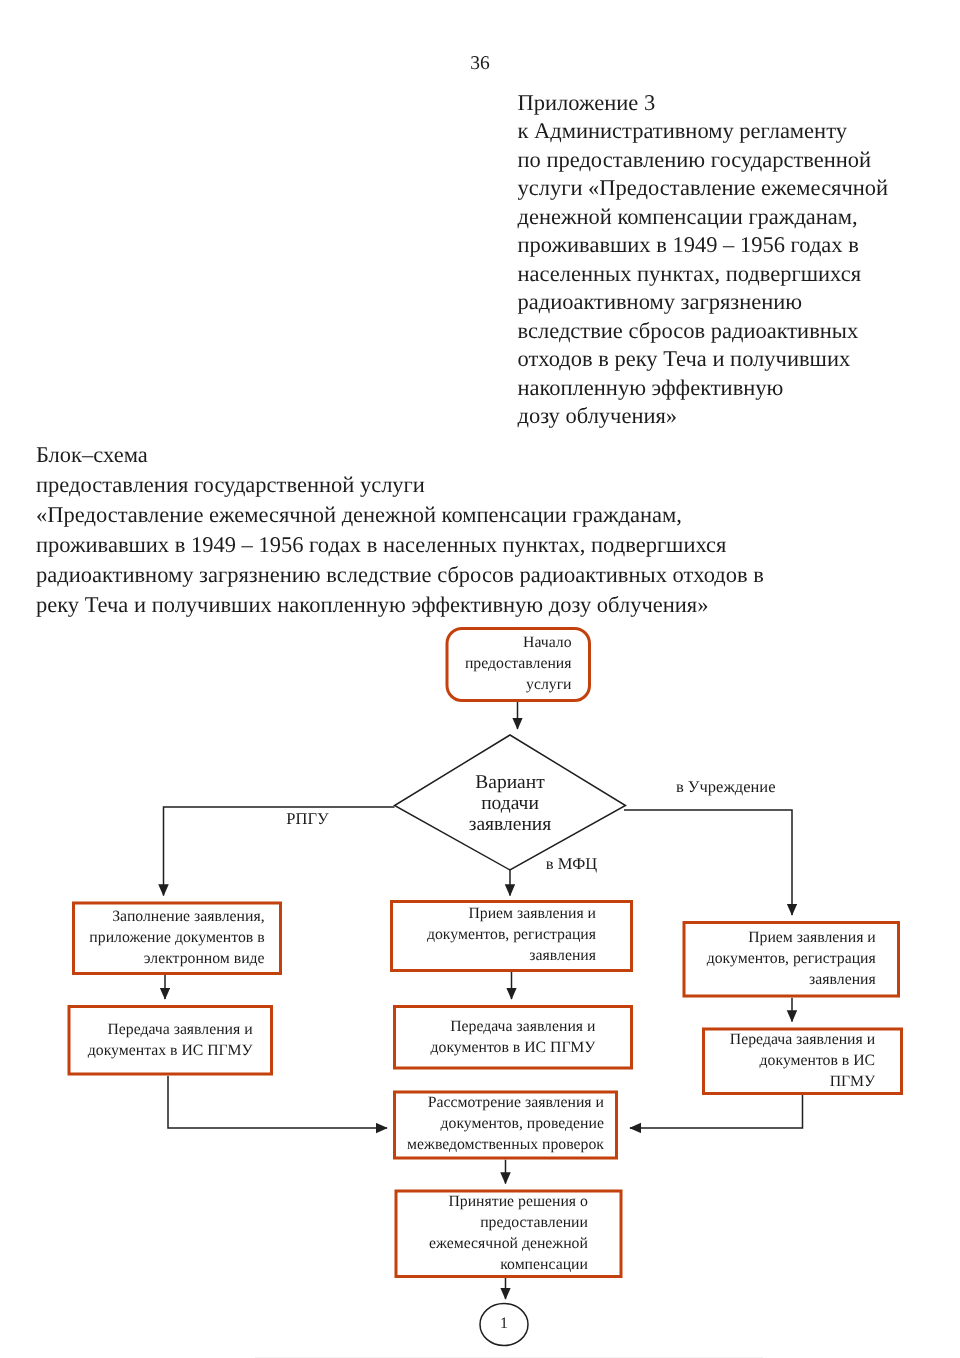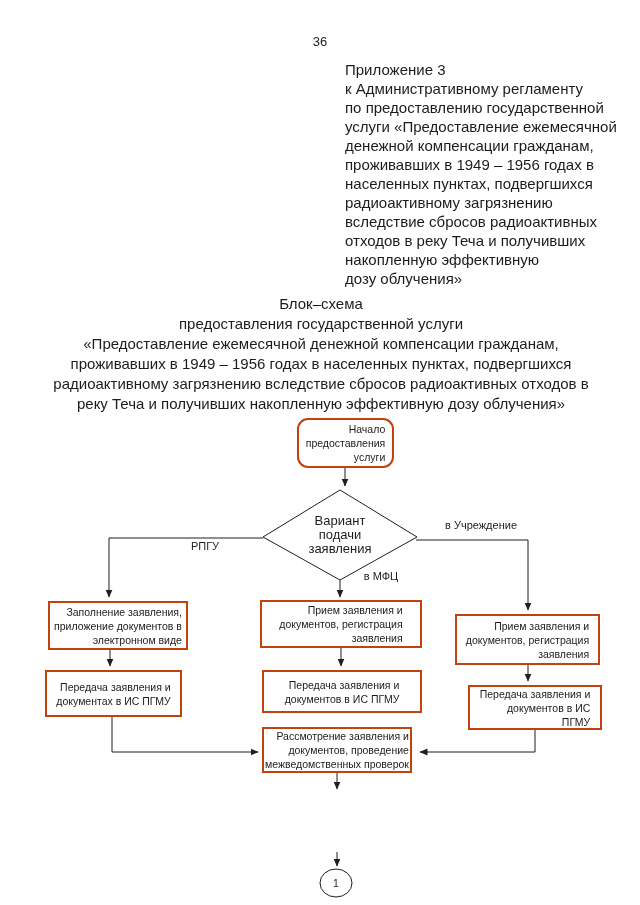--- a/index.html
+++ b/index.html
@@ -1,32 +1,32 @@
 <!DOCTYPE html>
 <html><head>
 <meta charset="utf-8">
 <style>
   html,body { margin:0; padding:0; background:#e8e8e8; }
   .page {
     position:relative; width:640px; height:905px; margin:0 auto;
     background:#ffffff; overflow:hidden;
-    font-family:Liberation Sans, sans-serif;
+    font-family:Liberation Serif, serif;
     color:#1c1c1c;
   }
   .pageno {
     position:absolute; left:303px; top:34px; width:34px;
     font-size:13px; text-align:center;
   }
   .hdr {
     position:absolute; left:345px; top:60px; width:290px;
     font-size:15px; line-height:19px; white-space:pre-line;
   }
   .ttl {
-    position:absolute; left:38px; top:294px; width:566px;
-    font-size:15px; line-height:20px; white-space:pre-line; text-align:center;
+    position:absolute; left:24px; top:294px; width:566px;
+    font-size:15px; line-height:20px; white-space:pre-line; text-align:left;
   }
   .wires { position:absolute; left:0; top:0; }
   .node {
     position:absolute; box-sizing:border-box;
     border:2px solid #c2410c; background:#ffffff;
     display:flex; align-items:center; justify-content:center;
     text-align:right; font-size:10.5px; line-height:14px; white-space:pre-line;
   }
   .rounded { border-radius:11px; }
   .floating {
@@ -115,16 +115,20 @@
 документов, регистрация
 заявления</div>
   <div class="node" style="left:468px; top:685px; width:134px; height:45px;">Передача заявления и
 документов в ИС
 ПГМУ</div>
 
   <div class="node" style="left:262px; top:727px; width:150px; height:46px;">Рассмотрение заявления и
 документов, проведение
 межведомственных проверок</div>
 
+  <div class="node" style="left:263px; top:793px; width:152px; height:59px;">Принятие решения о
+предоставлении
+ежемесячной денежной
+компенсации</div>
 
   <div class="floating" style="left:328px; top:874px; width:16px; height:18px; font-size:10.5px;">1</div>
 
 </div>
 
 </body></html>

